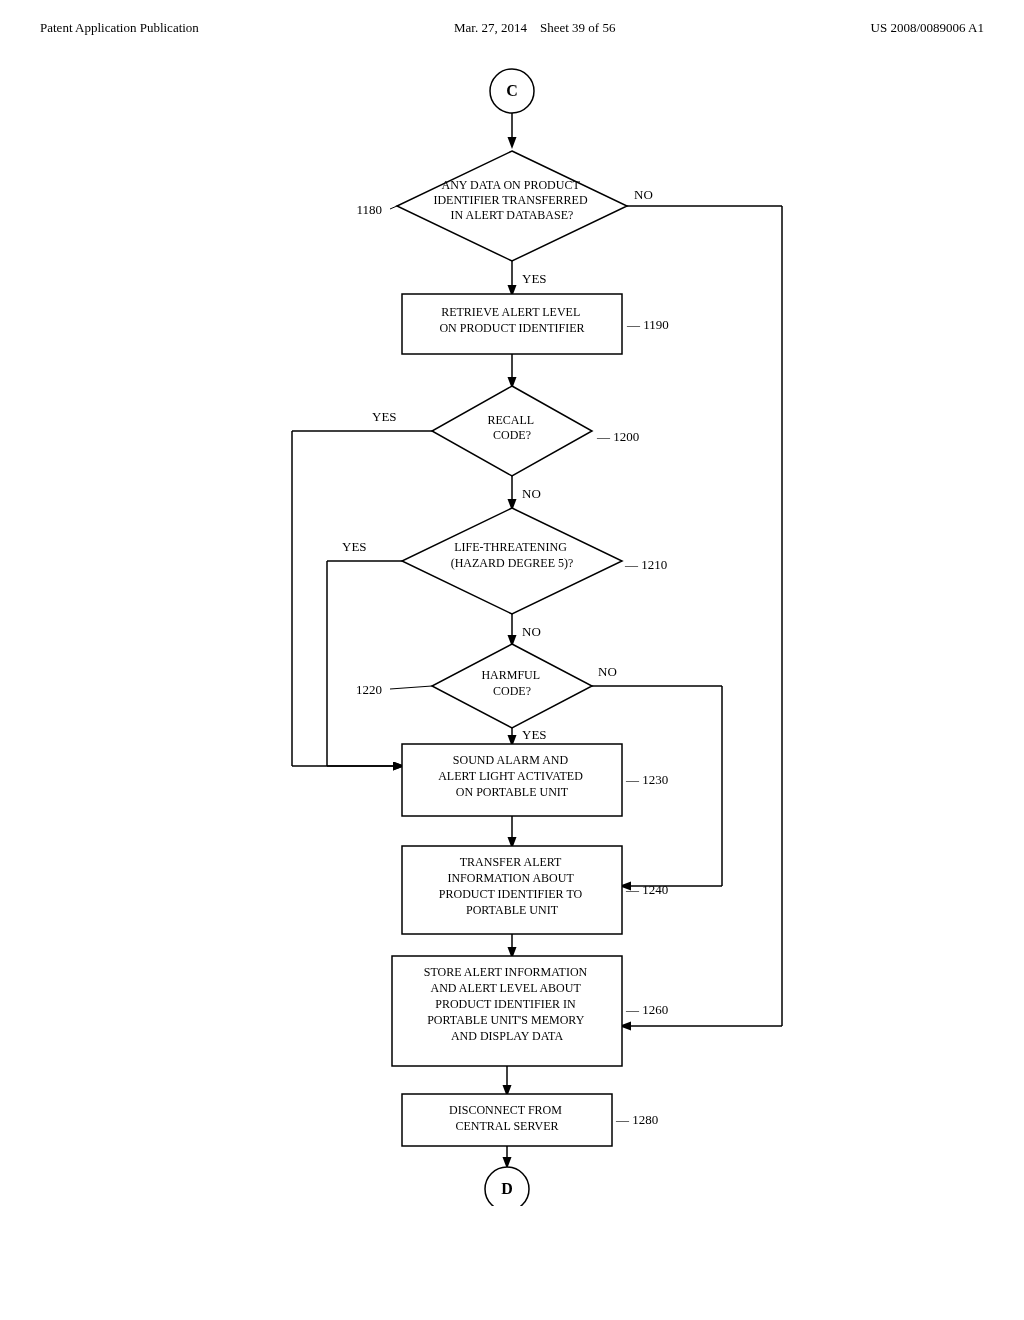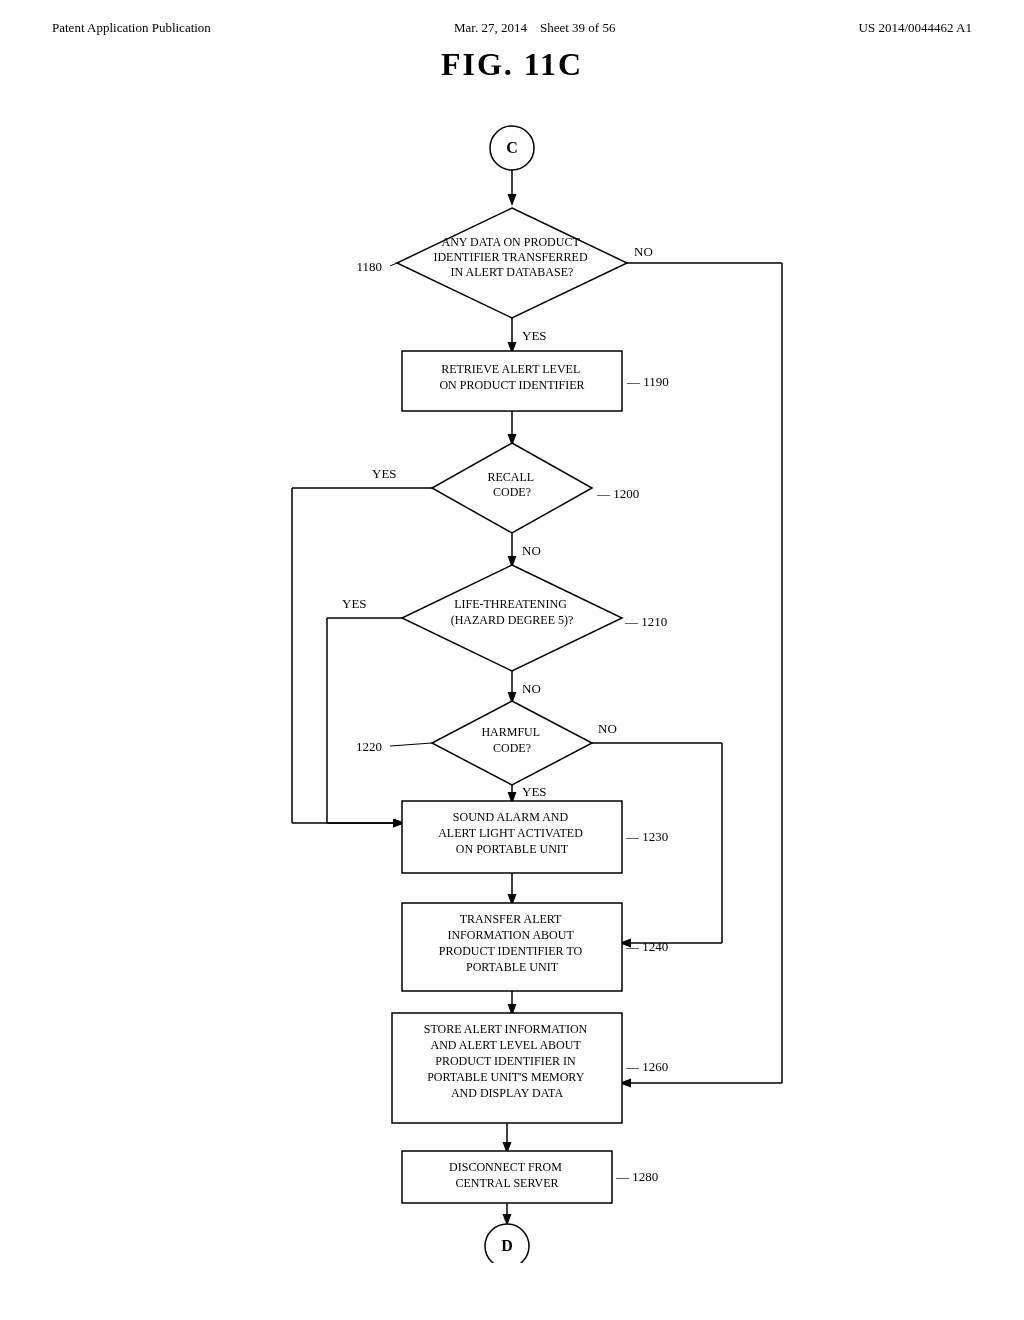--- a/index.html
+++ b/index.html
@@ -9,21 +9,21 @@
       width: 1024px;
       min-height: 1320px;
       position: relative;
       overflow-x: hidden;
     }
 
     .page {
       width: 1024px;
       min-height: 1320px;
       background: #fff;
-      padding: 20px 52px;
+      padding: 20px 40px;
       position: relative;
     }
 
     
     .header {
       display: flex;
       justify-content: space-between;
       align-items: flex-start;
       margin-bottom: 10px;
       font-size: 13px;
@@ -61,25 +61,24 @@
 <div class="page">
   <div class="header">
     <div class="header-left">
       <span>Patent Application Publication</span>
     </div>
     <div class="header-center">
       <span>Mar. 27, 2014</span>&nbsp;&nbsp;&nbsp;
       <span>Sheet 39 of 56</span>
     </div>
     <div class="header-right">
-      <span>US 2014/0044462 A1</span>
+      <span>US 2008/0089006 A1</span>
     </div>
   </div>
 
-  <div class="fig-title">FIG.  11C</div>
 
   <div class="flowchart">
     <svg class="diagram" viewBox="0 0 700 1160" xmlns="http://www.w3.org/2000/svg">
       <defs>
         <marker id="arrow" markerWidth="8" markerHeight="8" refX="6" refY="3" orient="auto">
           <path d="M0,0 L0,6 L8,3 z" fill="#000"></path>
         </marker>
       </defs>
 
       <circle cx="350" cy="45" r="22" fill="white" stroke="black" stroke-width="1.5"></circle>

